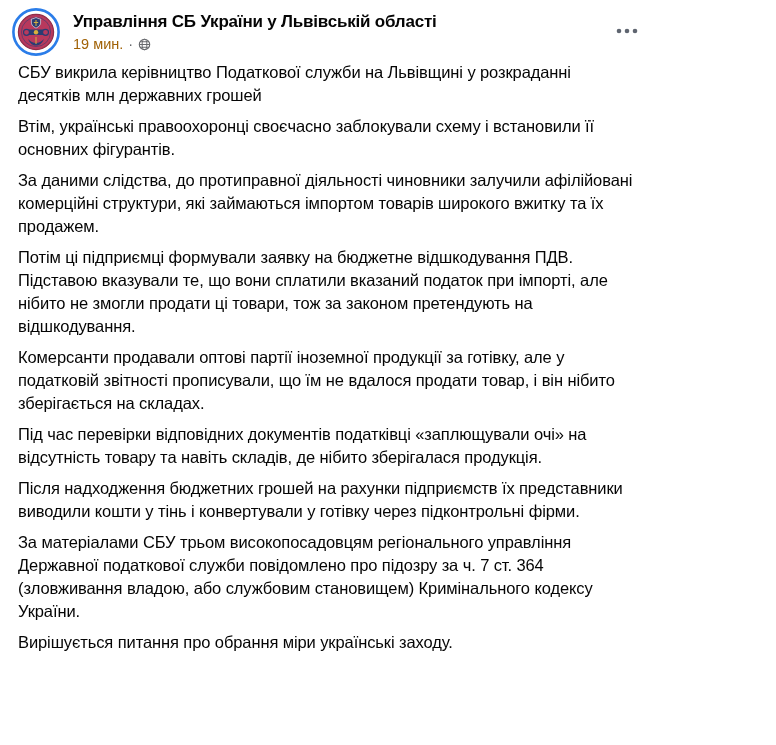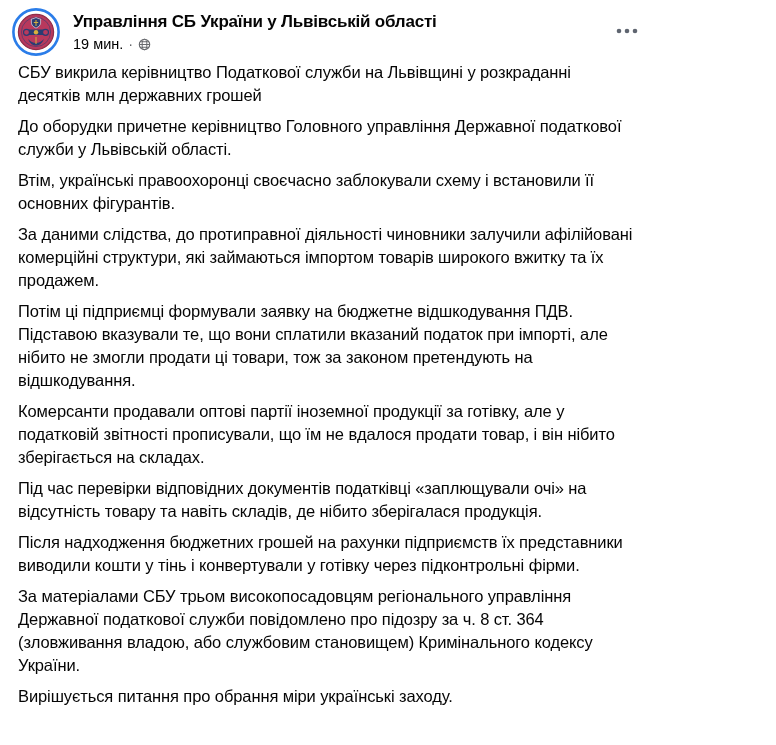--- a/index.html
+++ b/index.html
@@ -42,21 +42,21 @@
   }
   .meta-row {
     display: flex;
     align-items: center;
     gap: 5px;
     margin-top: 3px;
     color: #65676b;
     font-size: 14.5px;
     line-height: 18px;
   }
-  .timestamp { color: #000000; text-decoration: none; cursor: pointer; }
+  .timestamp { color: #a16207; text-decoration: none; cursor: pointer; }
   .meta-dot { color: #65676b; }
   .globe { display: inline-flex; align-items: center; }
   .globe svg { display: block; }
 
   .more-button {
     position: absolute;
     top: 13px;
     right: 19px;
     width: 36px;
     height: 36px;
@@ -123,24 +123,23 @@
         <circle cx="4" cy="3" r="2.3" fill="#5f6570"></circle>
         <circle cx="12" cy="3" r="2.3" fill="#5f6570"></circle>
         <circle cx="20" cy="3" r="2.3" fill="#5f6570"></circle>
       </svg>
     </button>
 
   </div>
 
   <div class="post-body">
     <p>СБУ викрила керівництво Податкової служби на Львівщині у розкраданні десятків млн державних грошей</p>
-    <p>До оборудки причетне керівництво Головного управління Державної податкової служби у Львівській області.</p>
     <p>Втім, українські правоохоронці своєчасно заблокували схему і встановили її основних фігурантів.</p>
     <p>За даними слідства, до протиправної діяльності чиновники залучили афілійовані комерційні структури, які займаються імпортом товарів широкого вжитку та їх продажем.</p>
     <p>Потім ці підприємці формували заявку на бюджетне відшкодування ПДВ. Підставою вказували те, що вони сплатили вказаний податок при імпорті, але нібито не змогли продати ці товари, тож за законом претендують на відшкодування.</p>
     <p>Комерсанти продавали оптові партії іноземної продукції за готівку, але у податковій звітності прописували, що їм не вдалося продати товар, і він нібито зберігається на складах.</p>
     <p>Під час перевірки відповідних документів податківці «заплющували очі» на відсутність товару та навіть складів, де нібито зберігалася продукція.</p>
     <p>Після надходження бюджетних грошей на рахунки підприємств їх представники виводили кошти у тінь і конвертували у готівку через підконтрольні фірми.</p>
-    <p>За матеріалами СБУ трьом високопосадовцям регіонального управління Державної податкової служби повідомлено про підозру за ч. 8 ст. 364 (зловживання владою, або службовим становищем) Кримінального кодексу України.</p>
+    <p>За матеріалами СБУ трьом високопосадовцям регіонального управління Державної податкової служби повідомлено про підозру за ч. 7 ст. 364 (зловживання владою, або службовим становищем) Кримінального кодексу України.</p>
     <p>Вирішується питання про обрання міри українські заходу.</p>
   </div>
 
 </div>
 
 </body></html>

